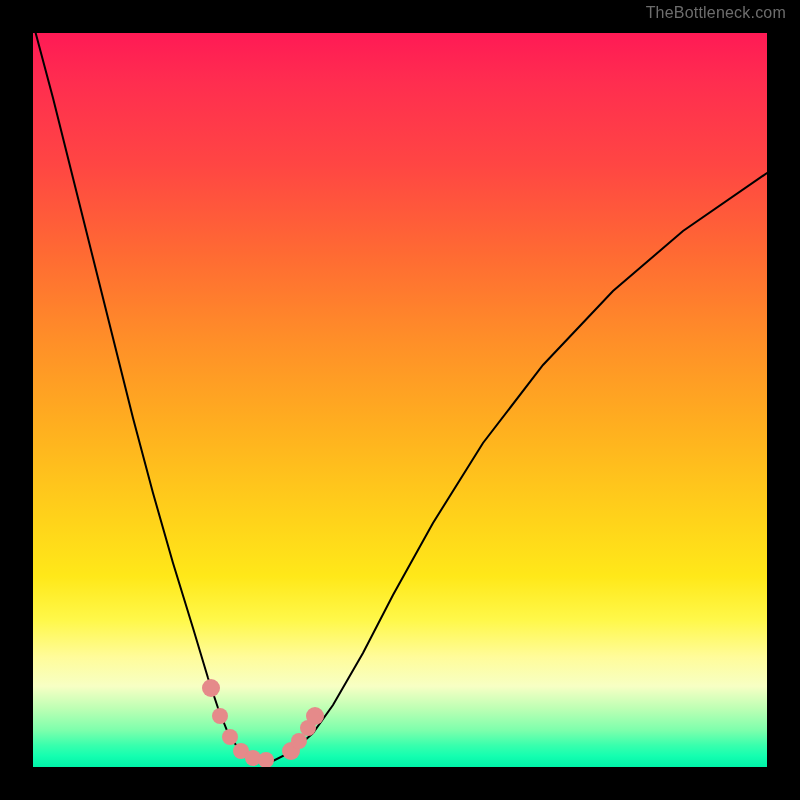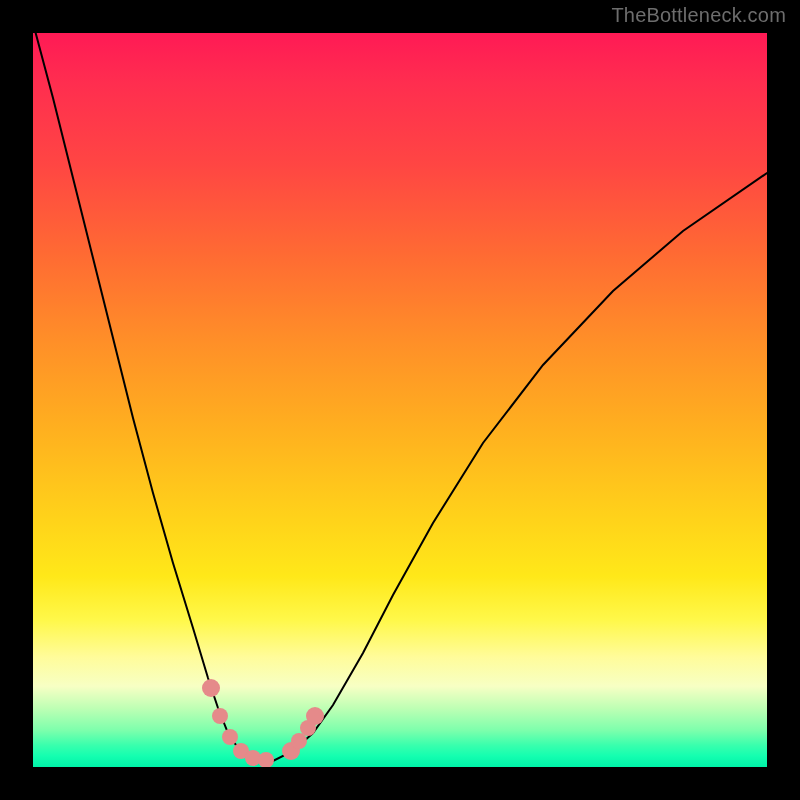--- a/index.html
+++ b/index.html
@@ -15,21 +15,21 @@
     position: relative;
     width: 800px;
     height: 800px;
     background: #000;
   }
   .watermark {
     position: absolute;
     top: 4px;
     right: 14px;
     color: #6d6d6d;
-    font-size: 20px;
+    font-size: 16px;
     letter-spacing: 0.2px;
     font-weight: 400;
     z-index: 5;
   }
   .plot {
     position: absolute;
     left: 33px;
     top: 33px;
     width: 734px;
     height: 734px;

